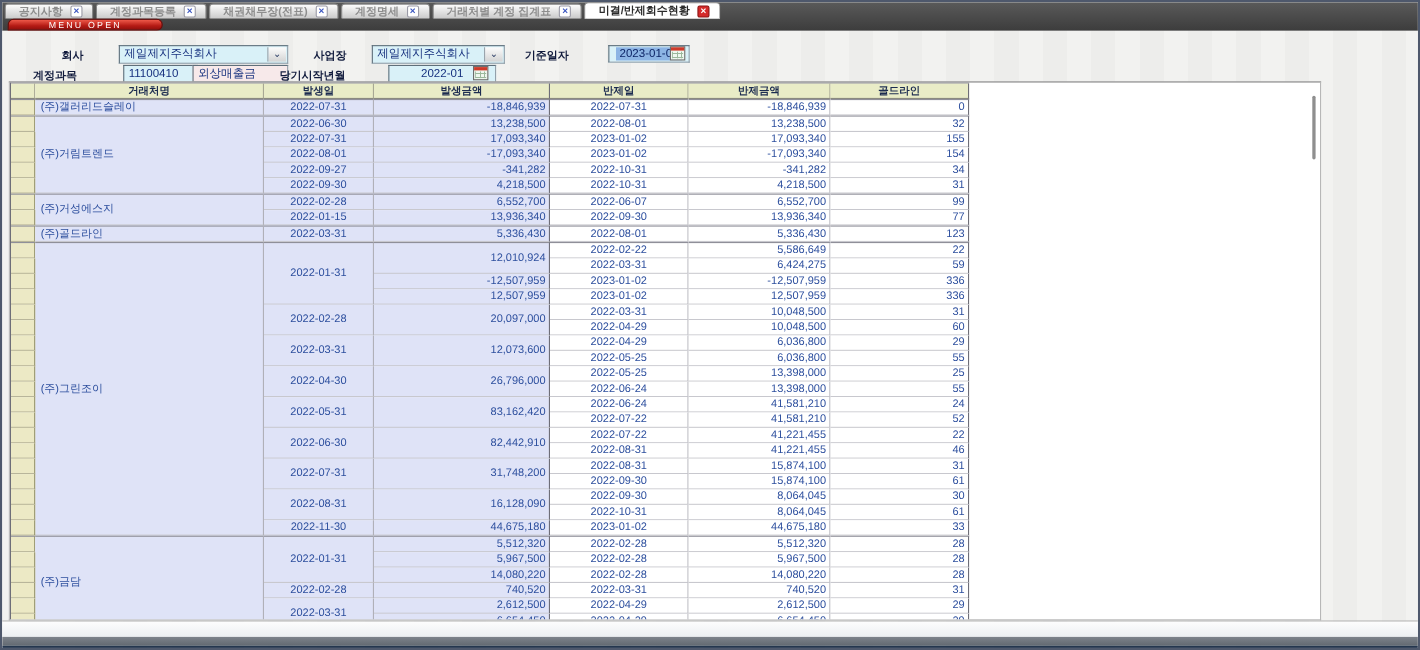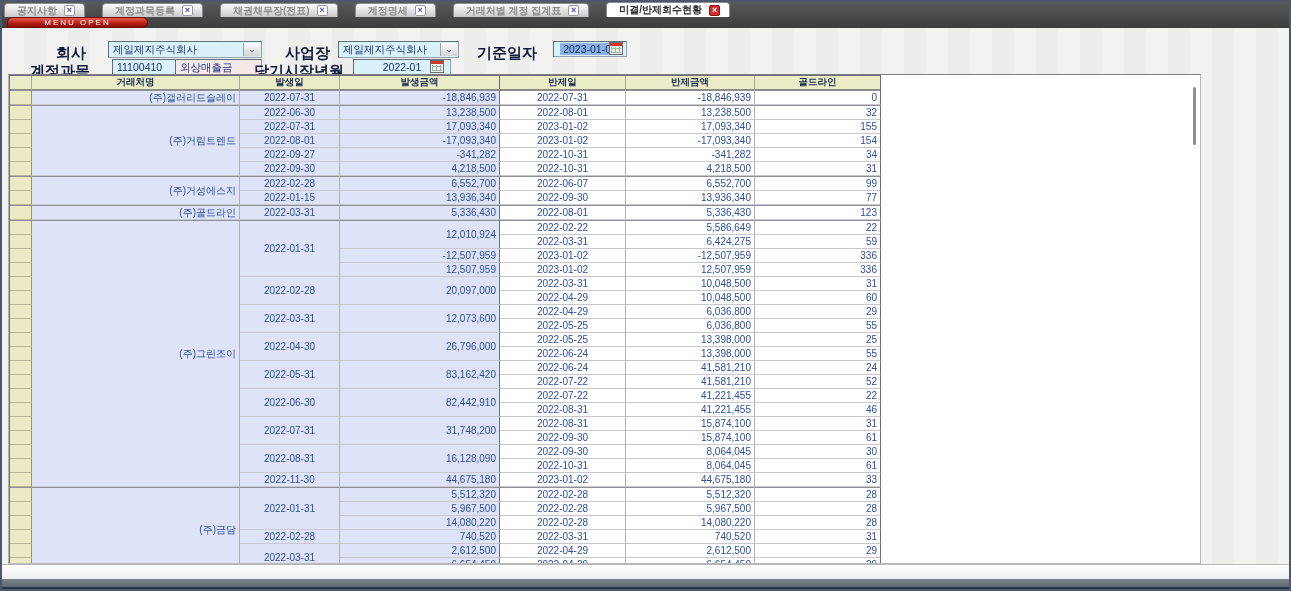--- a/index.html
+++ b/index.html
@@ -11,21 +11,21 @@
     border:2px solid #4e586c; background:#f1f1ef;
   }
 
   
   .topchrome{
     position:absolute; left:0; top:0; right:0; height:26px;
     background:linear-gradient(#5a5a5a,#3c3c3c);
   }
   .tabbar{
     position:absolute; left:2px; top:1px; height:14px;
-    display:flex; align-items:flex-end; gap:17px;
+    display:flex; align-items:flex-end; gap:2px;
   }
   .tab{
     height:14px; display:flex; align-items:center; gap:7px;
     padding:0 9px 0 12px; cursor:pointer;
     background:linear-gradient(#fdfdfd,#c9c9c9);
     border:1px solid #8a8a8a; border-bottom:none;
     border-radius:4px 4px 0 0;
     font-size:10px; font-weight:bold; color:#8d8d8d; white-space:nowrap;
   }
   .tab.active{ background:#ffffff; color:#2b2b2b; height:15px; }
@@ -41,21 +41,21 @@
     border-radius:6px 6px 6px 0; border:1px solid #6d0a08;
     color:#ffffff; font-size:8px; font-weight:normal; letter-spacing:2px;
     text-align:center; line-height:9px; cursor:pointer;
   }
 
   
   .content{
     position:absolute; left:0; top:26px; right:0; bottom:0;
     background:repeating-linear-gradient(90deg,#f2f2f0 0 22px,#ededeb 22px 44px);
   }
-  .flabel{ position:absolute; font-size:15px; font-weight:bold; color:#101a3c; white-space:nowrap; }
+  .flabel{ position:absolute; font-size:10px; font-weight:bold; color:#101a3c; white-space:nowrap; }
   .fld{
     position:absolute; background:#d9f1f8;
     border:1px solid #93a0aa; border-top-color:#5f6f7a; border-left-color:#5f6f7a;
     color:#16307e; font-size:10.5px; line-height:14px; padding:0 4px; white-space:nowrap;margin-left:24px;
   }
   .fld.pink{ background:#f7e9ea; }
   .fld.center{ text-align:center; }
   .dd-arrow{
     position:absolute; right:1px; top:1px; bottom:1px; width:17px;
     background:linear-gradient(#fcfcfc,#d4d4d4); border-left:1px solid #9aa4ac;
@@ -98,21 +98,21 @@
     height:13px; line-height:13px; padding:0 3px;
     border-right:1px solid #b0b0b8; border-bottom:1px solid #c8c8ce;
     overflow:hidden; white-space:nowrap;
   }
   .grid col.c-ind{width:22px} .grid col.c-name{width:208px} .grid col.c-odate{width:100px}
   .grid col.c-oamt{width:160px} .grid col.c-sdate{width:126px} .grid col.c-samt{width:129px}
   .grid col.c-days{width:126px}
   .grid td.ind{ background:#ece9c5; border-right-color:#98966e; border-bottom-color:#b8b59a; }
   .grid td.lav{ background:#dfe3f7; }
   .grid td.wht{ background:#ffffff; }
-  .grid td.name{ text-align:right; padding-left:22px; }
+  .grid td.name{ text-align:left; padding-left:5px; }
   .grid td.date{ text-align:center; }
   .grid td.num{ text-align:right; }
   .grid td.dkr, .grid th.dkr{ border-right-color:#6e6e78; }
   .grid tr.group-start td{ border-top:1px solid #8f8f99; }
 
   
   .statusbar{
     position:absolute; left:0; right:0; top:536px; height:15px;
     background:linear-gradient(#fdfdfd,#eceff2);
     border-top:1px solid #b9b9b9;

